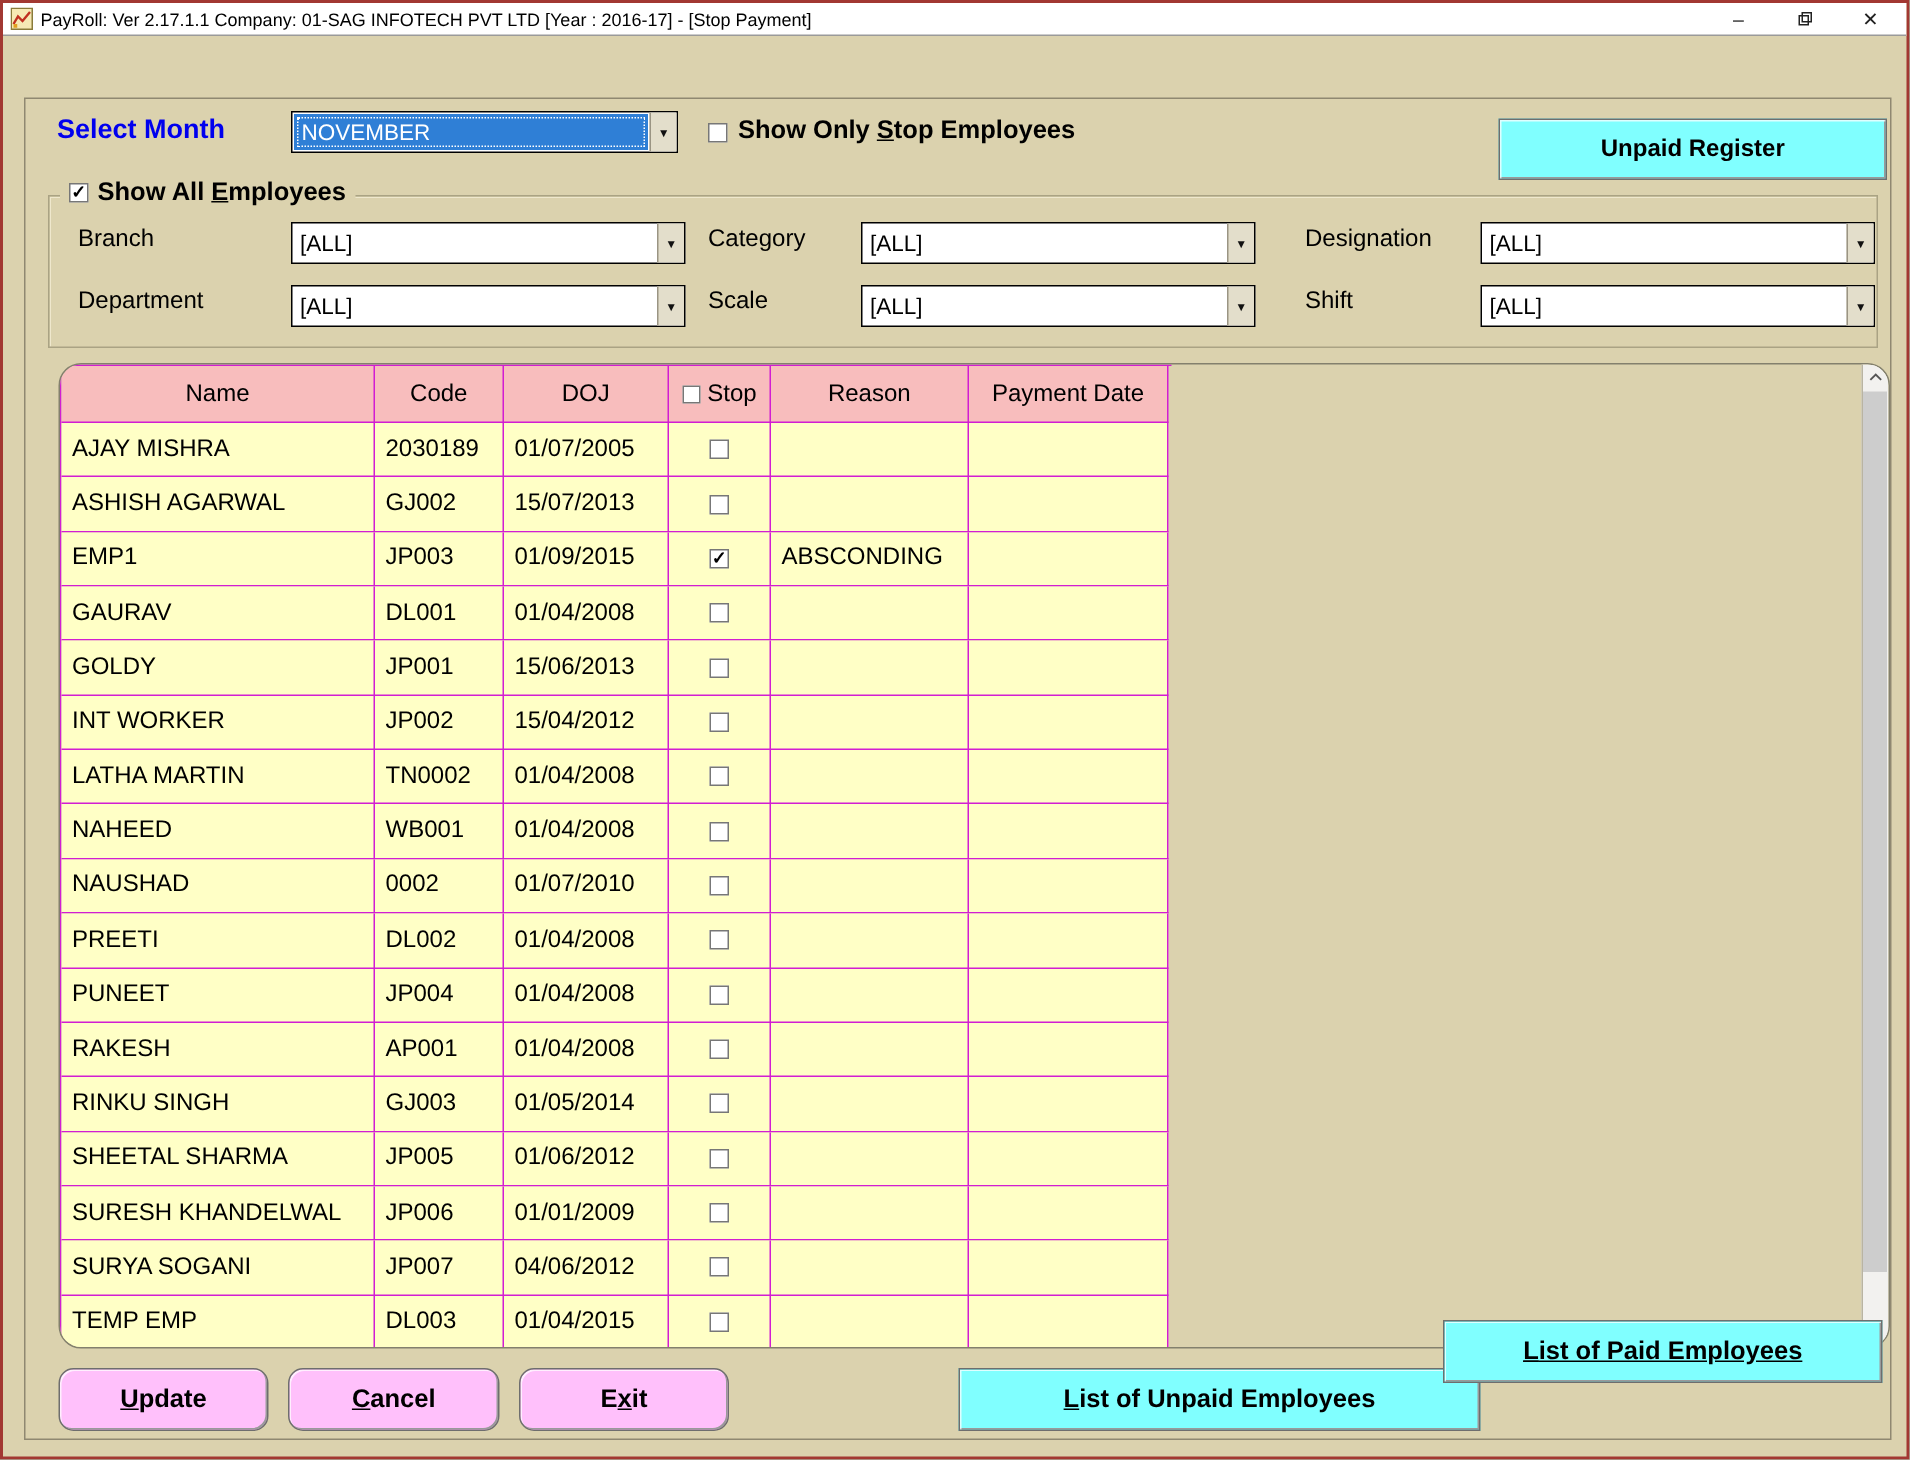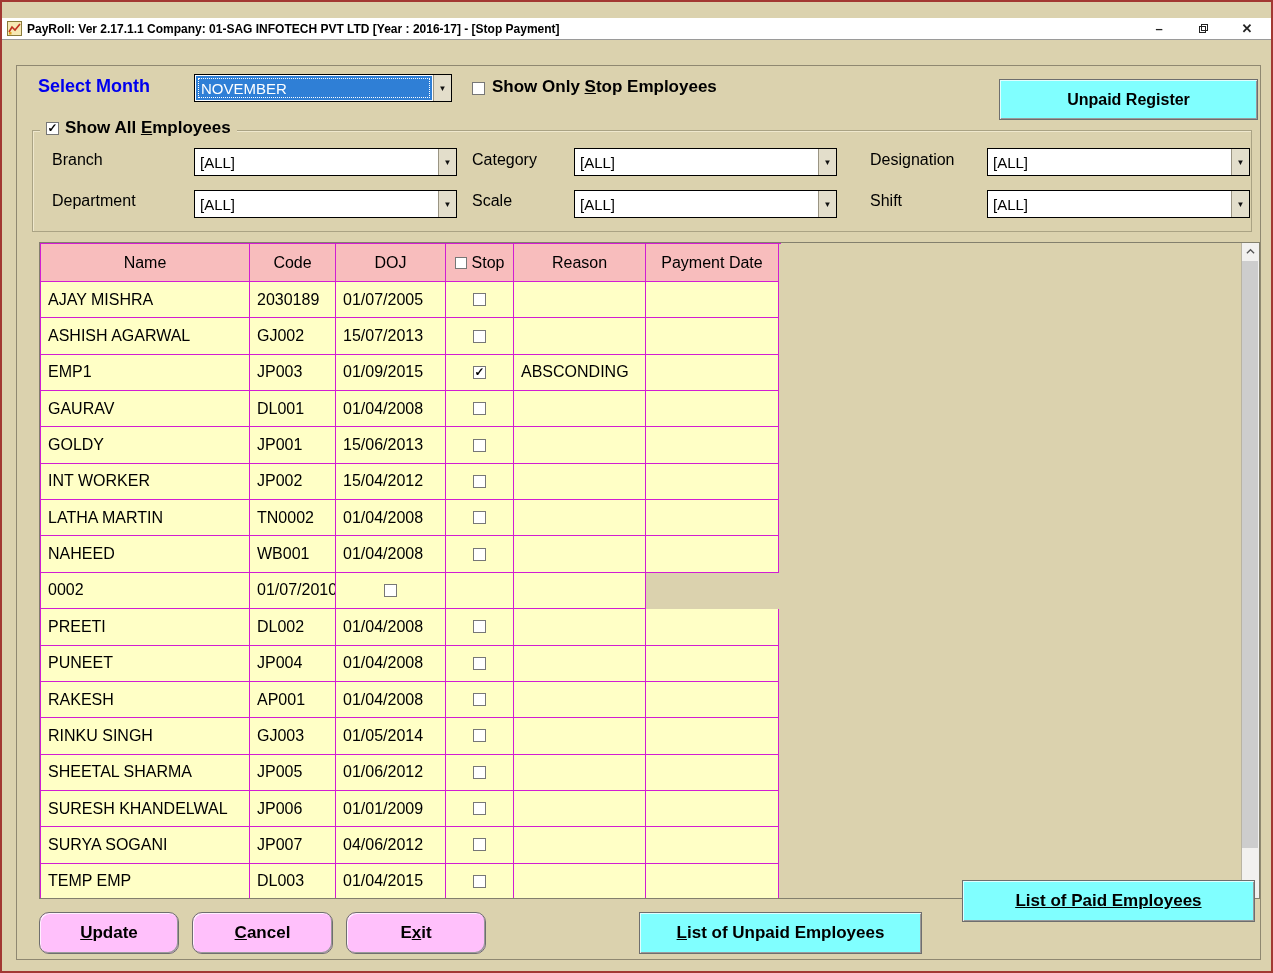--- a/index.html
+++ b/index.html
@@ -6,23 +6,23 @@
   .window{
     position:relative;width:1273px;height:973px;
     background:#DBD2AE;
     border:2px solid #A23832;
     box-sizing:border-box;
     font-family:"Liberation Sans",sans-serif;
     overflow:hidden;
   }
   
   .titlebar{
-    position:absolute;left:0;top:16px;width:100%;height:22px;
+    position:absolute;left:0;top:0;width:100%;height:22px;
     background:#FFFFFF;border-bottom:1px solid #9a9a9a;
-    display:flex;align-items:center;box-sizing:border-box;font-weight:bold;
+    display:flex;align-items:center;box-sizing:border-box;
   }
   .app-icon{width:15px;height:15px;margin:0 5px 0 5px;flex:none;}
   .title-text{font-size:12px;color:#000;white-space:nowrap;}
   .win-controls{position:absolute;right:2px;top:0;height:21px;display:flex;}
   .win-btn{width:44px;height:21px;display:flex;align-items:center;justify-content:center;
     font-size:13px;color:#222;cursor:default;}
   .restore-glyph{position:relative;width:9px;height:9px;}
   .restore-glyph .r1{position:absolute;left:0;top:2px;width:7px;height:7px;border:1px solid #222;background:#fff;box-sizing:border-box;}
   .restore-glyph .r2{position:absolute;left:2px;top:0;width:7px;height:7px;border:1px solid #222;box-sizing:border-box;}
   
@@ -169,21 +169,21 @@
   <div class="abs combo" style="left:572px;top:188px;width:263px;height:28px;">
     <span class="val">[ALL]</span>
       <span class="btn">▼</span>
   </div>
   <div class="abs lbl-plain" style="left:868px;top:190px;">Shift</div>
   <div class="abs combo" style="left:985px;top:188px;width:263px;height:28px;">
     <span class="val">[ALL]</span>
       <span class="btn">▼</span>
   </div>
 
-  <div class="abs grid-area" style="left:37px;top:240px;width:1221px;height:657px;">
+  <div class="abs grid-area" style="left:37px;top:240px;width:1221px;height:657px;border-radius:15px;">
     <div class="grid-cols">
       <div class="trow header-row">
         <div class="cell">Name</div>
         <div class="cell">Code</div>
         <div class="cell">DOJ</div>
         <div class="cell">
           <span class="checkbox"></span>
           <span>Stop</span>
         </div>
         <div class="cell">Reason</div>
@@ -272,20 +272,21 @@
       <div class="cell">WB001</div>
       <div class="cell">01/04/2008</div>
       <div class="cell center">
         <span class="checkbox"></span>
       </div>
       <div class="cell"></div>
       <div class="cell"></div>
     </div>
 
     <div class="trow">
+      <div class="cell">NAUSHAD</div>
       <div class="cell">0002</div>
       <div class="cell">01/07/2010</div>
       <div class="cell center">
         <span class="checkbox"></span>
       </div>
       <div class="cell"></div>
       <div class="cell"></div>
     </div>
 
     <div class="trow">
@@ -395,20 +396,20 @@
 
   <div class="abs push-btn btn-pink" style="left:37px;top:910px;width:140px;height:42px;">
     <span><span></span><u>U</u><span>pdate</span></span>
   </div>
   <div class="abs push-btn btn-pink" style="left:344px;top:910px;width:140px;height:42px;">
     <span><span>E</span><u>x</u><span>it</span></span>
   </div>
   <div class="abs push-btn btn-pink" style="left:190px;top:910px;width:141px;height:42px;">
     <span><span></span><u>C</u><span>ancel</span></span>
   </div>
-  <div class="abs push-btn btn-cyan" style="left:637px;top:910px;width:283px;height:42px;">
+  <div class="abs push-btn btn-cyan" style="left:637px;top:910px;width:348px;height:42px;">
     <span><span></span><u>L</u><span>ist of Unpaid Employees</span></span>
   </div>
   <div class="abs push-btn btn-cyan" style="left:960px;top:878px;width:293px;height:42px;text-decoration:underline;">
     <span><span></span><u>L</u><span>ist of Paid Employees</span></span>
   </div>
 
 </div>
 
 </body></html>

